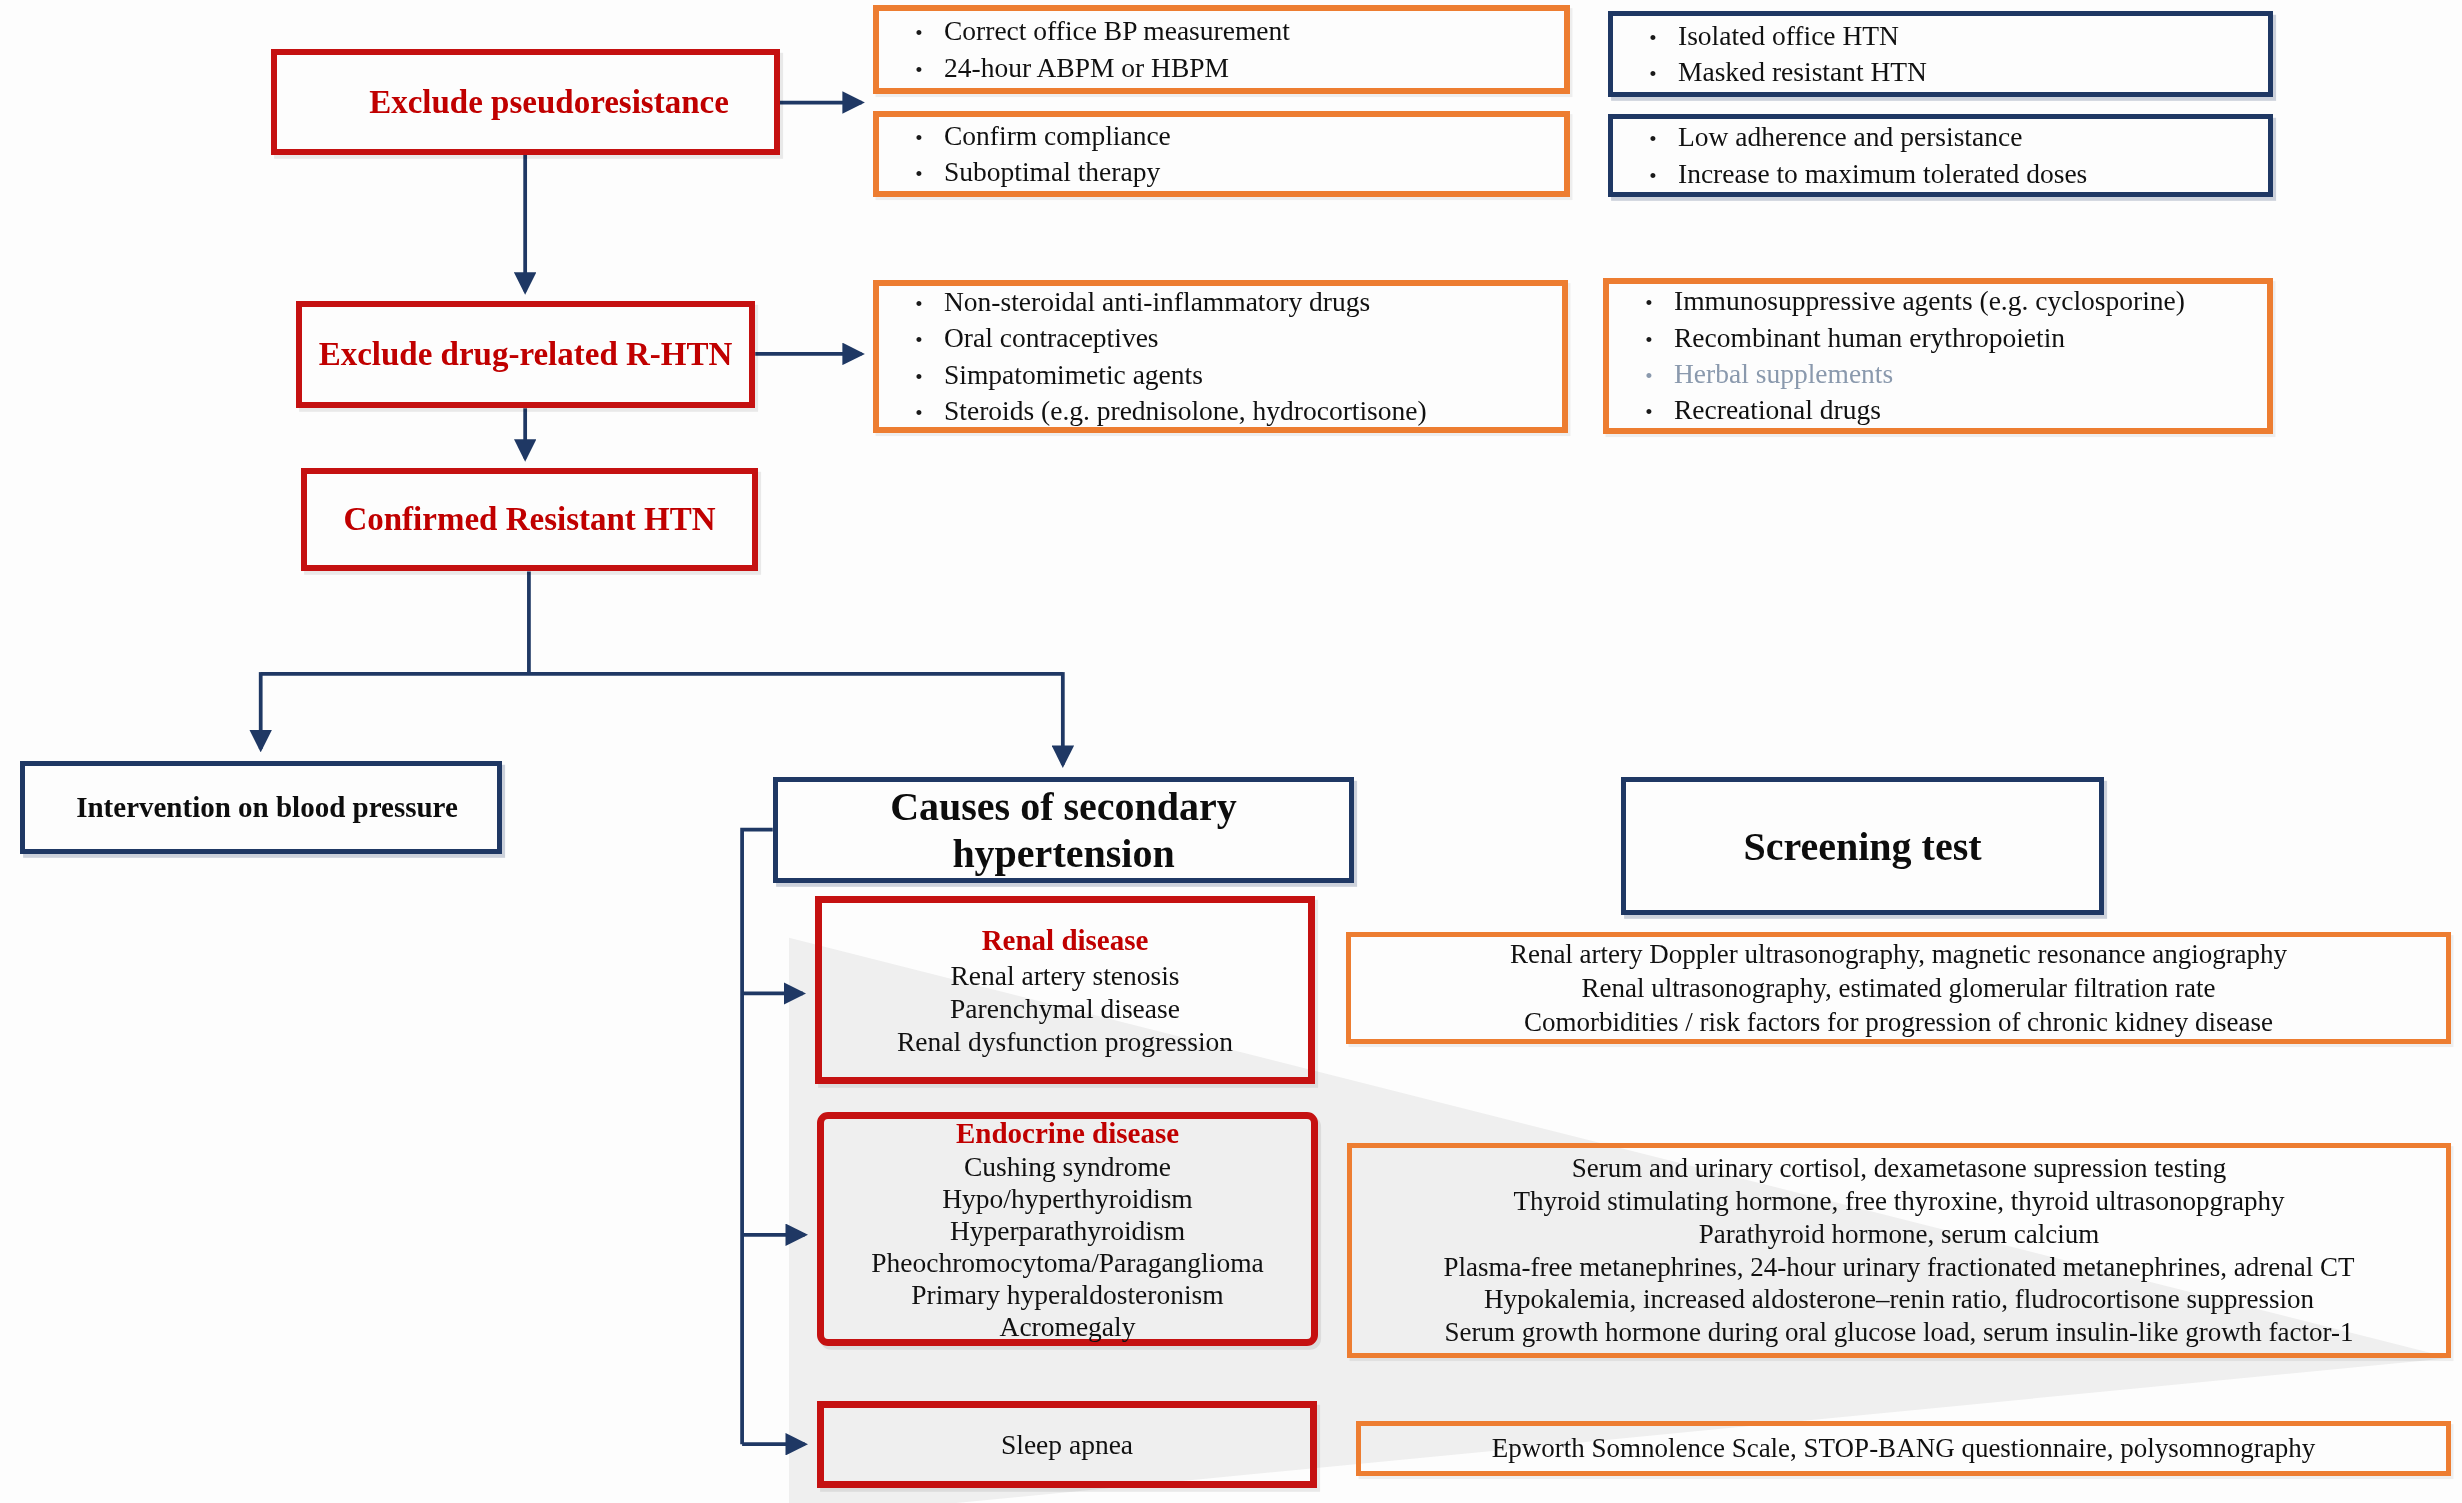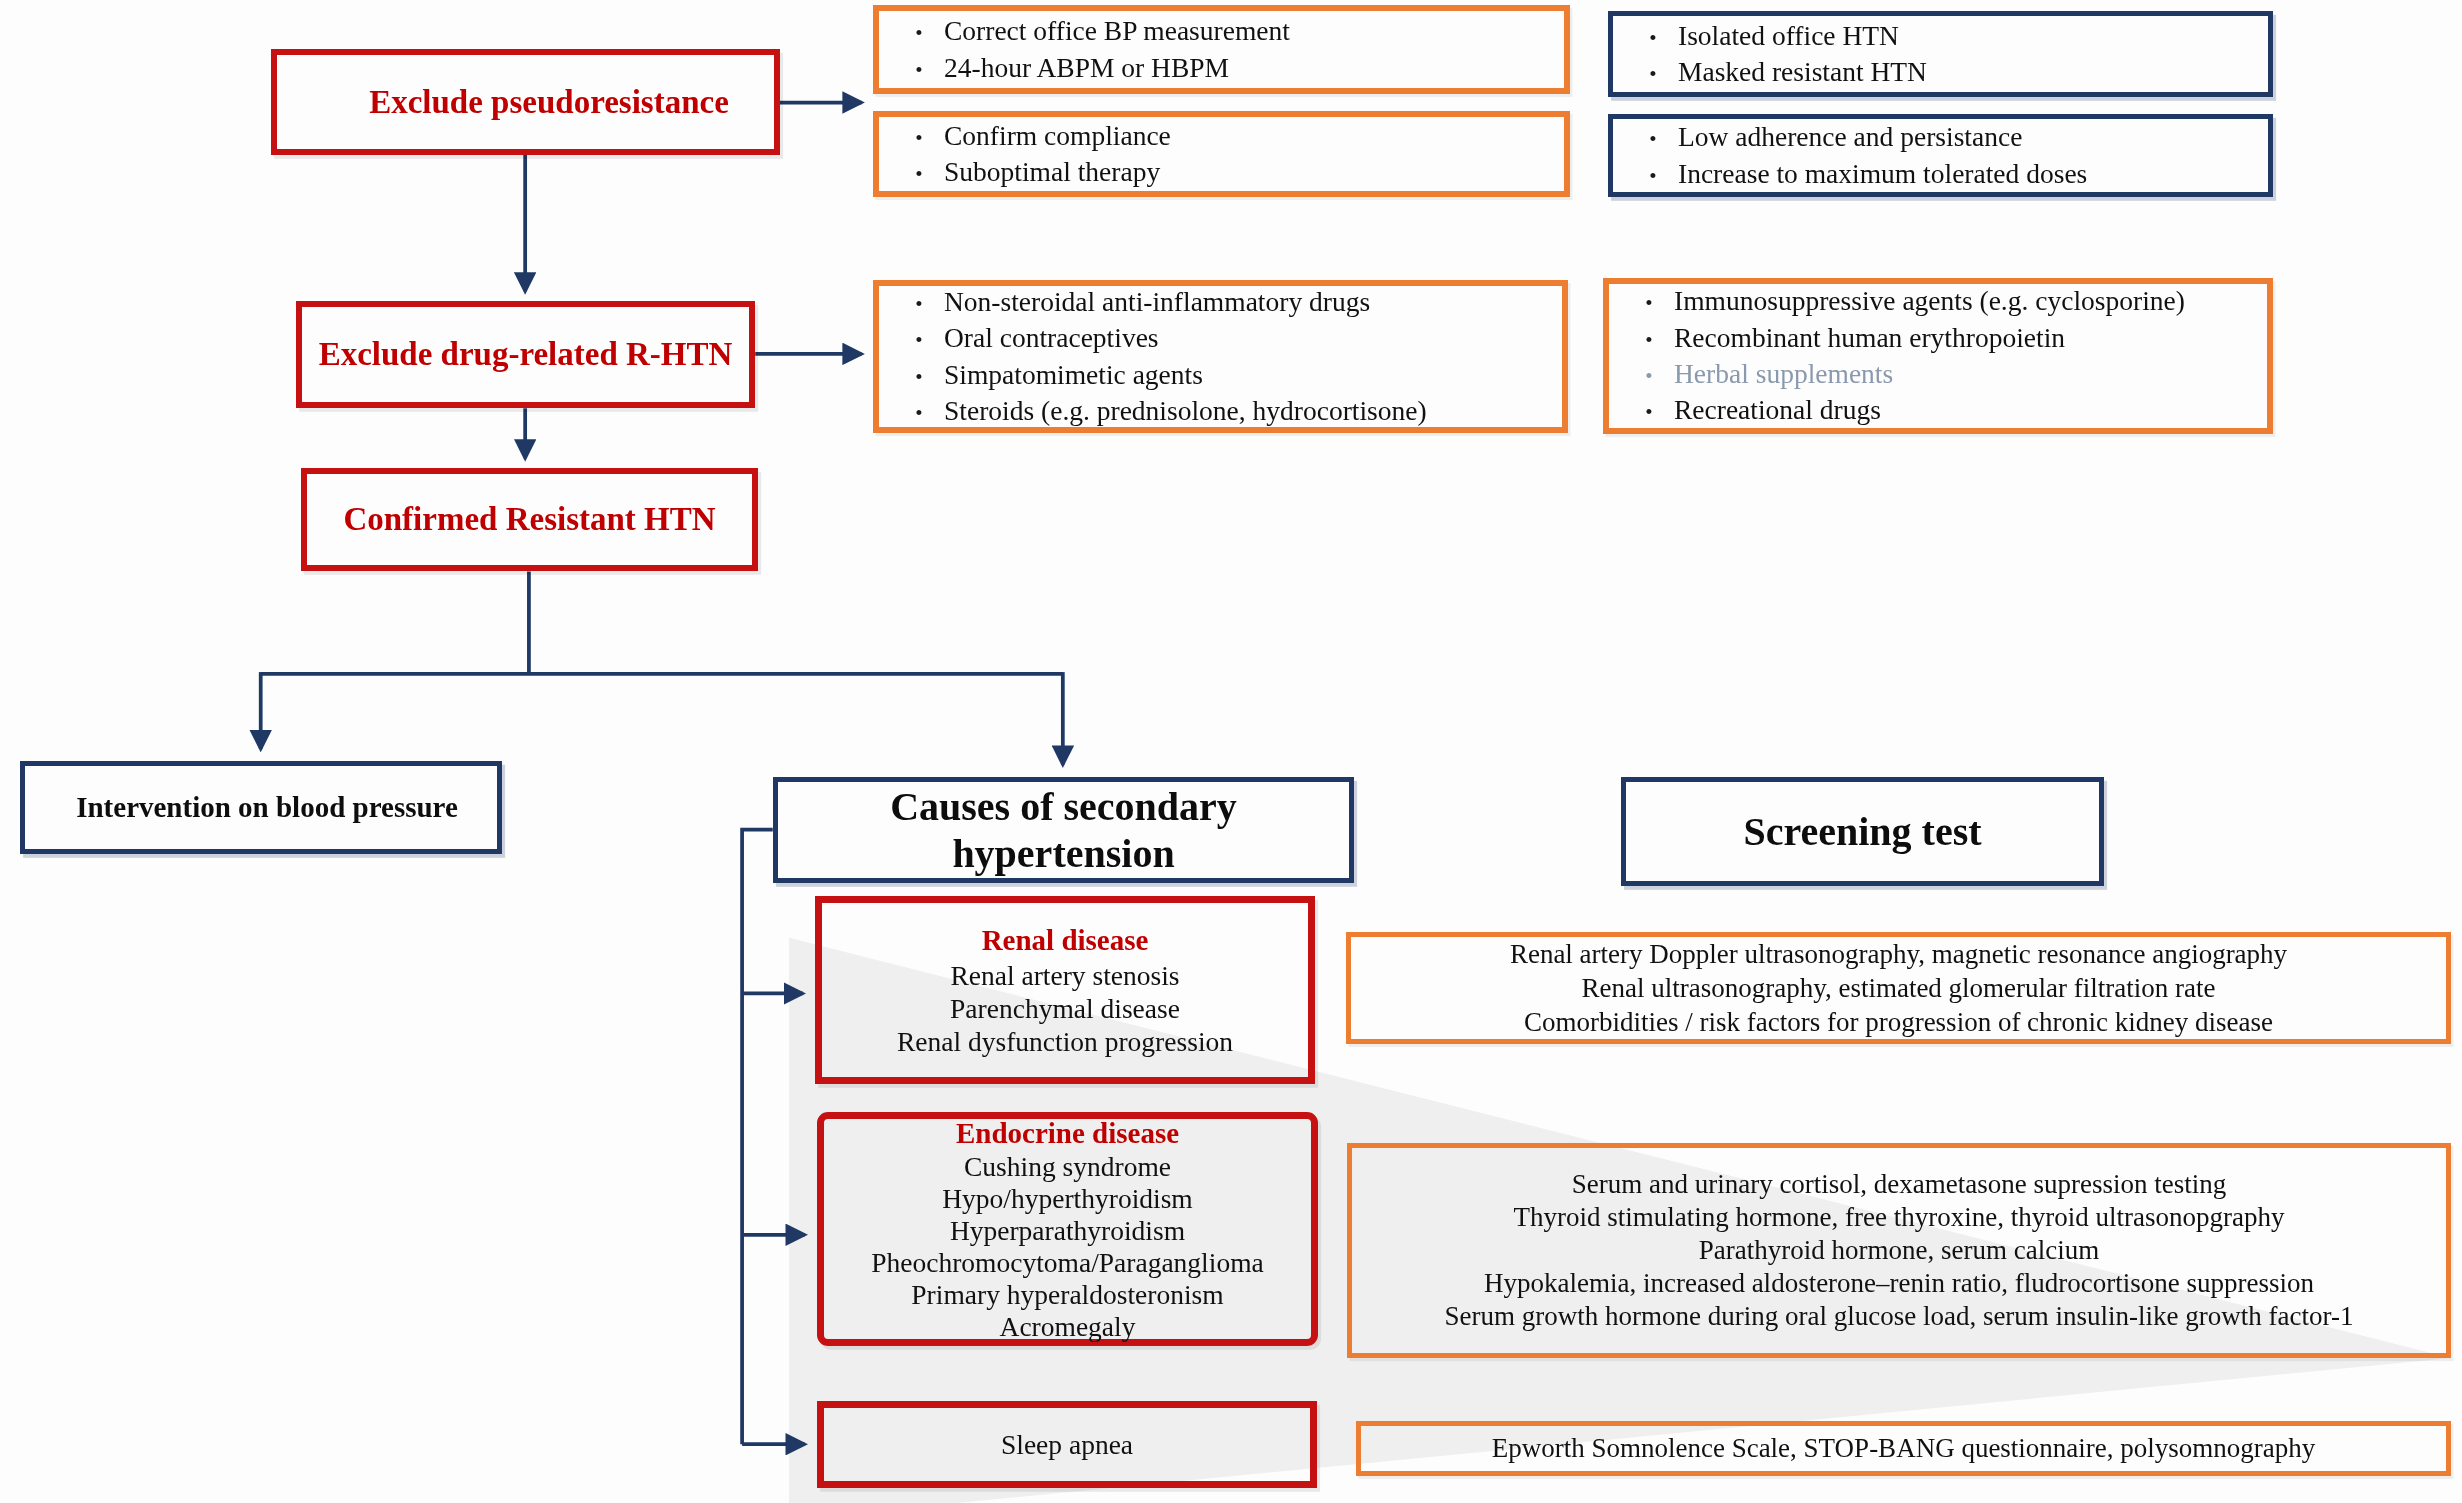--- a/index.html
+++ b/index.html
@@ -162,21 +162,21 @@
         </div>
     </div>
   </div>
 
   <div class="box box-navy" style="left:20px;top:761px;width:482px;height:93px;padding-left:12px;">
     <div class="hdr" style="font-size:29px;">Intervention on blood pressure</div>
   </div>
   <div class="box box-navy" style="left:773px;top:777px;width:581px;height:106px;">
     <div class="hdr">Causes of secondary hypertension</div>
   </div>
-  <div class="box box-navy" style="left:1621px;top:777px;width:483px;height:109px;">
+  <div class="box box-navy" style="left:1621px;top:777px;width:483px;height:138px;">
     <div class="hdr">Screening test</div>
   </div>
 
   <div class="box box-red" style="left:815px;top:896px;width:500px;height:188px;border-width:7.5px;">
     <div class="cause">
       <div class="cause-title">Renal disease</div>
       <div>Renal artery stenosis</div>
       <div>Parenchymal disease</div>
       <div>Renal dysfunction progression</div>
     </div>
@@ -203,20 +203,21 @@
       <div>Renal artery Doppler ultrasonography, magnetic resonance angiography</div>
       <div>Renal ultrasonography, estimated glomerular filtration rate</div>
       <div>Comorbidities / risk factors for progression of chronic kidney disease</div>
     </div>
   </div>
   <div class="box box-orange" style="left:1347px;top:1143px;width:1104px;height:215px;border-width:5.6px;">
     <div class="scr" style="line-height:1.22;">
       <div>Serum and urinary cortisol, dexametasone supression testing</div>
       <div>Thyroid stimulating hormone, free thyroxine, thyroid ultrasonopgraphy</div>
       <div>Parathyroid hormone, serum calcium</div>
+      <div>Plasma-free metanephrines, 24-hour urinary fractionated metanephrines, adrenal CT</div>
       <div>Hypokalemia, increased aldosterone–renin ratio, fludrocortisone suppression</div>
       <div>Serum growth hormone during oral glucose load, serum insulin-like growth factor-1</div>
     </div>
   </div>
   <div class="box box-orange" style="left:1356px;top:1421px;width:1095px;height:55px;border-width:5.6px;">
     <div class="scr">
       <div>Epworth Somnolence Scale, STOP-BANG questionnaire, polysomnography</div>
     </div>
   </div>
 

